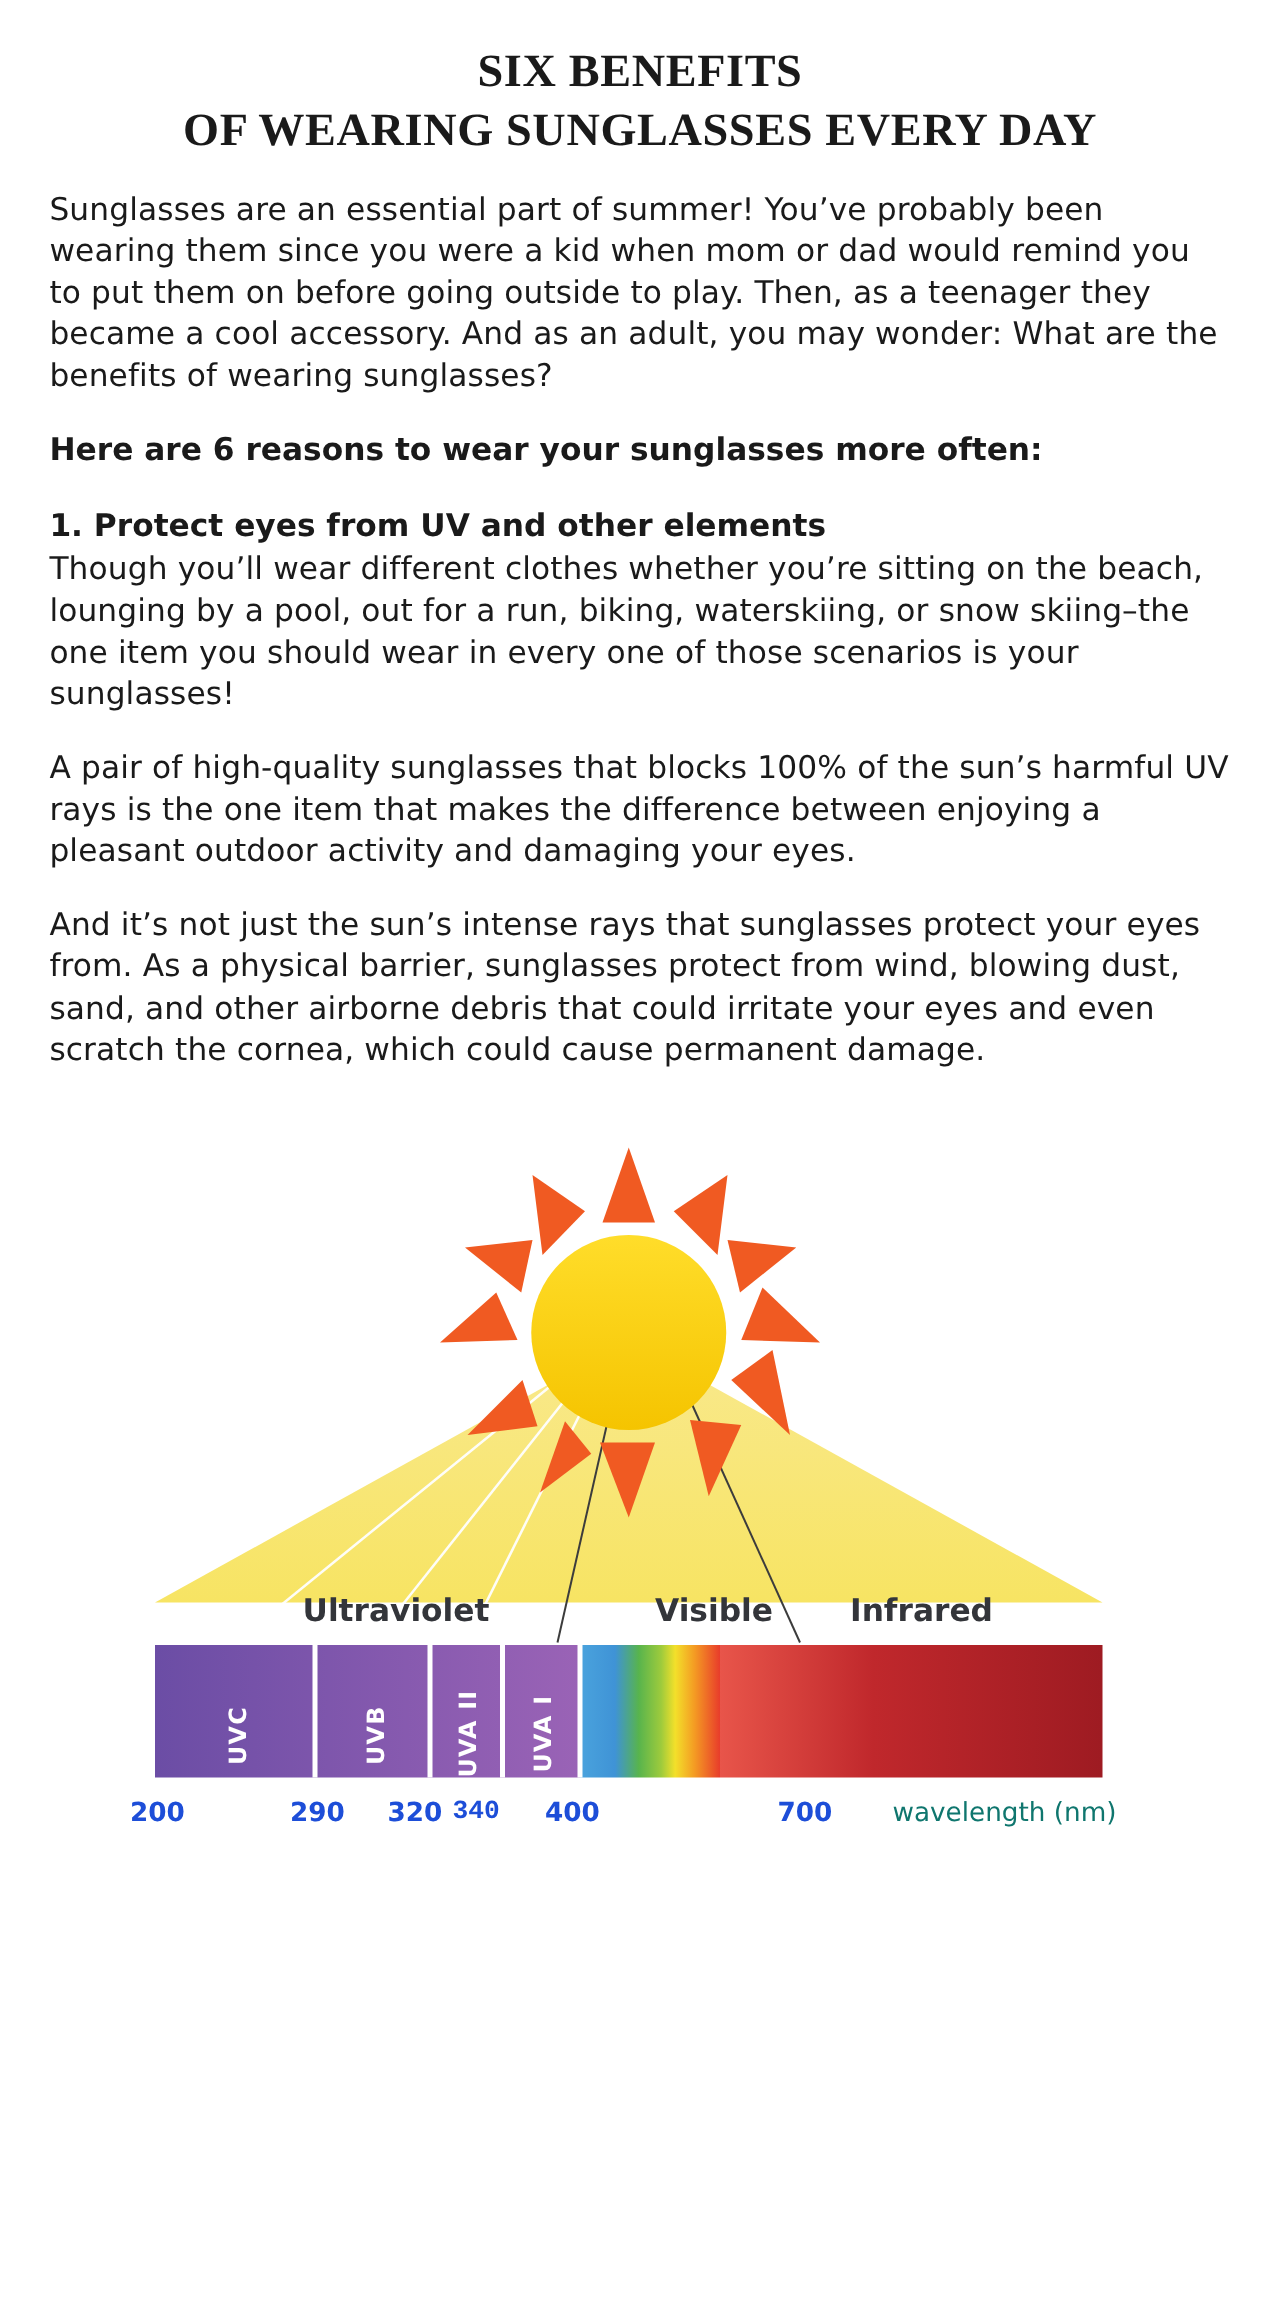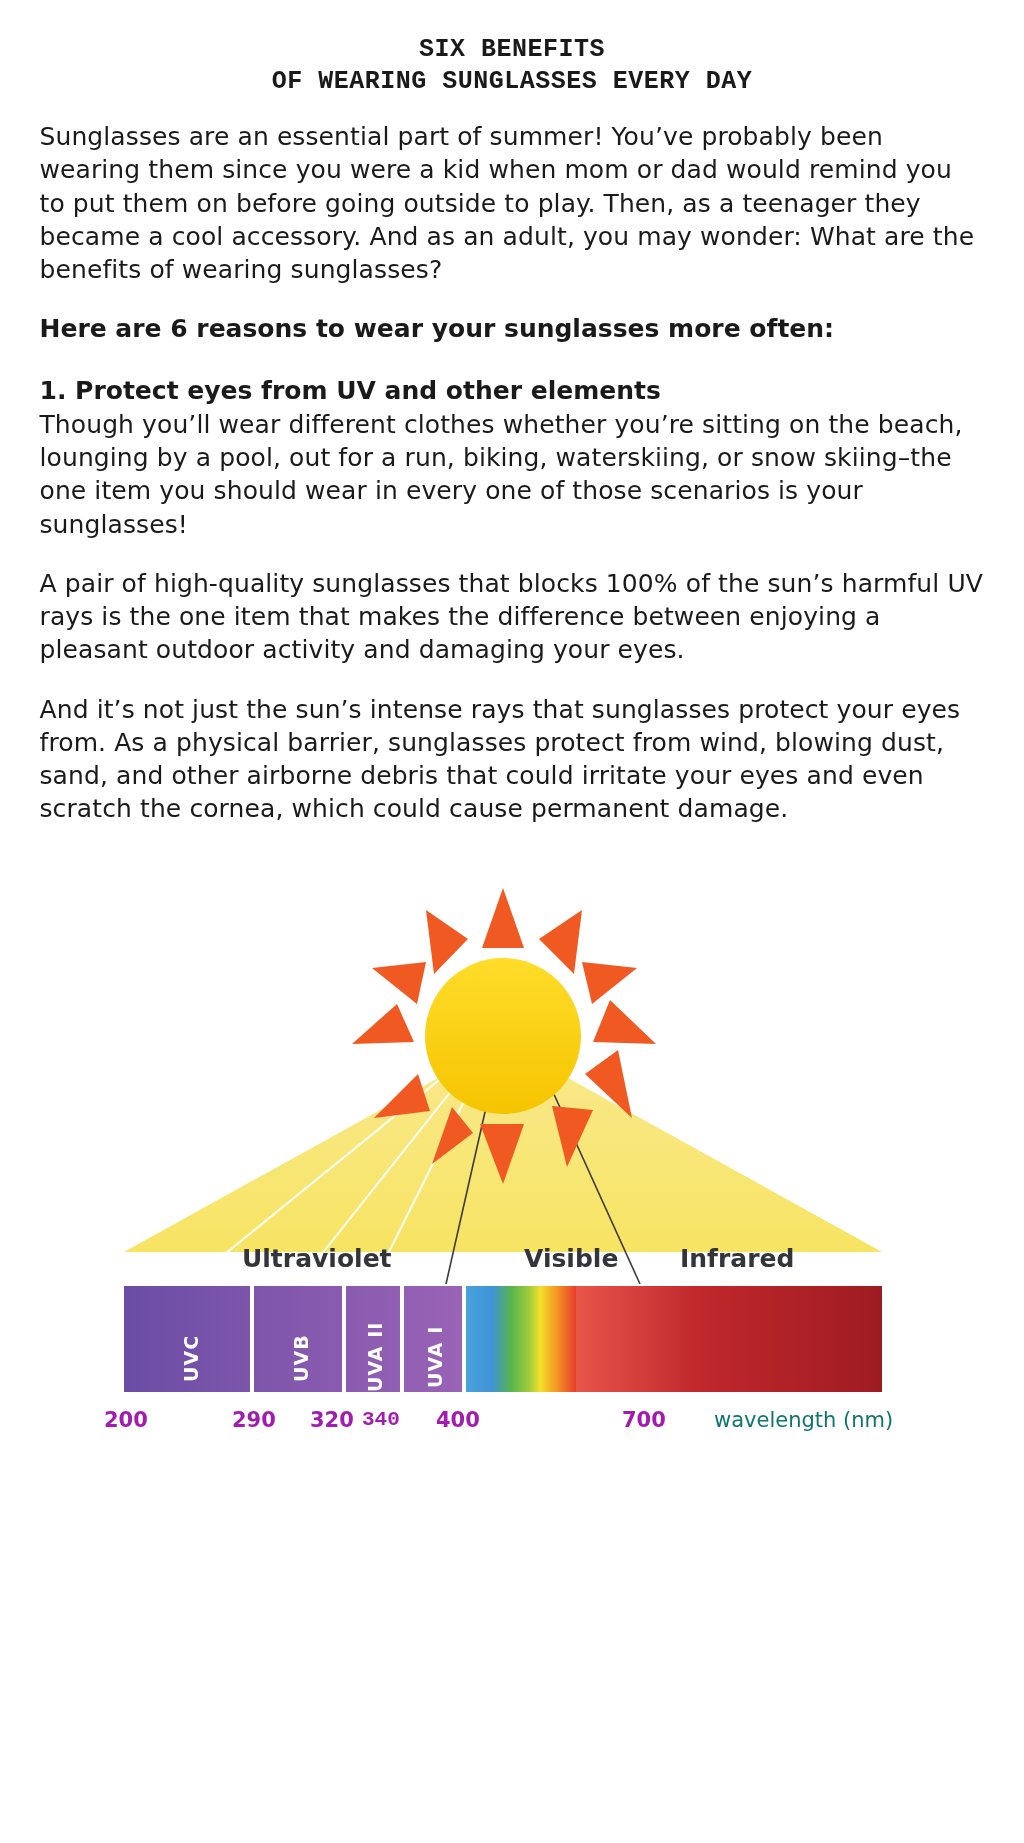--- a/index.html
+++ b/index.html
@@ -15,24 +15,24 @@
     overflow: hidden;
   }
   .page {
     position: relative;
     width: 1024px;
     height: 1843px;
     box-sizing: border-box;
     padding: 34px 30px 0 30px;
   }
   .title {
-    font-family: Liberation Mono, monospace;
+    font-family: Liberation Serif, serif;
     font-weight: bold;
     text-align: center;
-    font-size: 25px;
+    font-size: 37px;
     letter-spacing: 0.5px;
     line-height: 1.28;
     margin: 0 auto 22px auto;
     width: 940px;
   }
   .title .line1 { display: block; }
   .title .line2 { display: block; }
   .body-col {
     width: 945px;
     margin: 16px auto;
@@ -80,21 +80,21 @@
   .axis-label {
     position: absolute;
     font-size: 21px;
     color: #0f766e;
     white-space: nowrap;
   }
   .axis-tick {
     position: absolute;
     font-size: 21px;
     font-weight: bold;
-    color: #a21caf;
+    color: #1d4ed8;
     white-space: nowrap;
   }
   .uv-vert {
     position: absolute;
     color: #ffffff;
     font-weight: bold;
     font-size: 19px;
     letter-spacing: 1px;
     transform: rotate(-90deg);
     transform-origin: left top;

